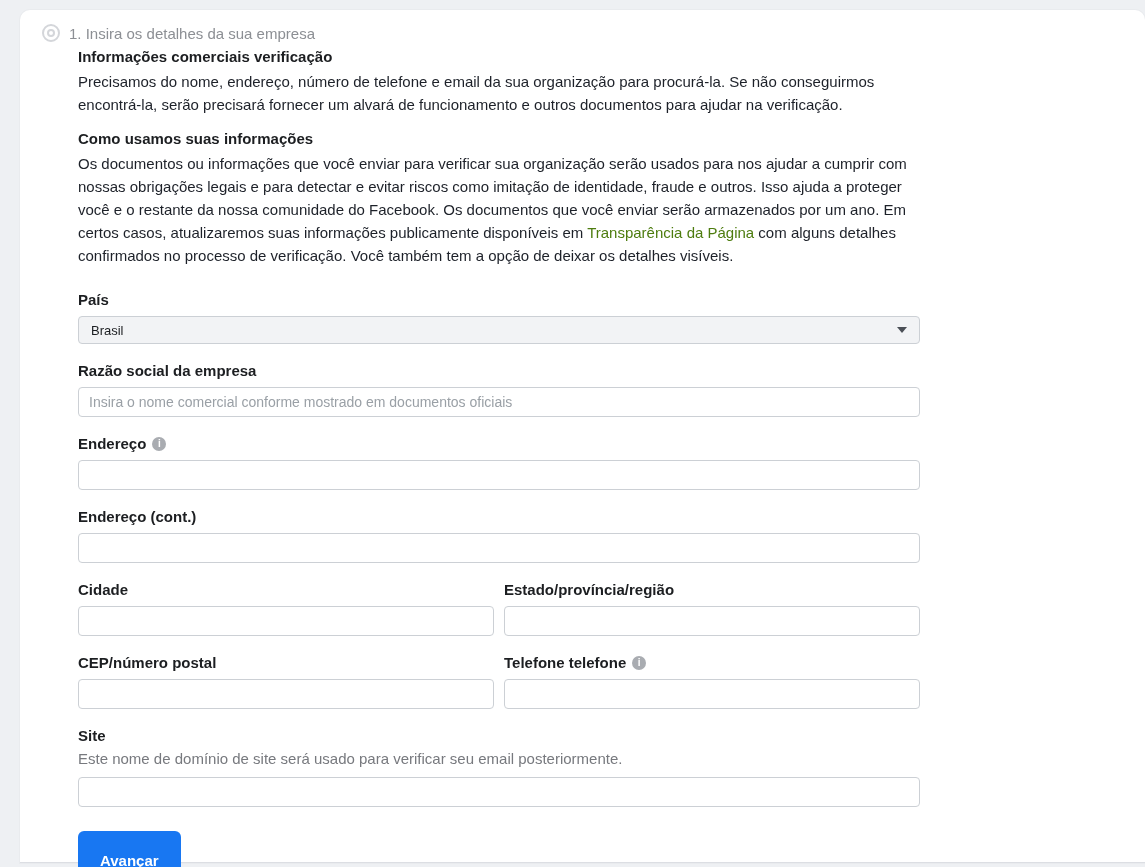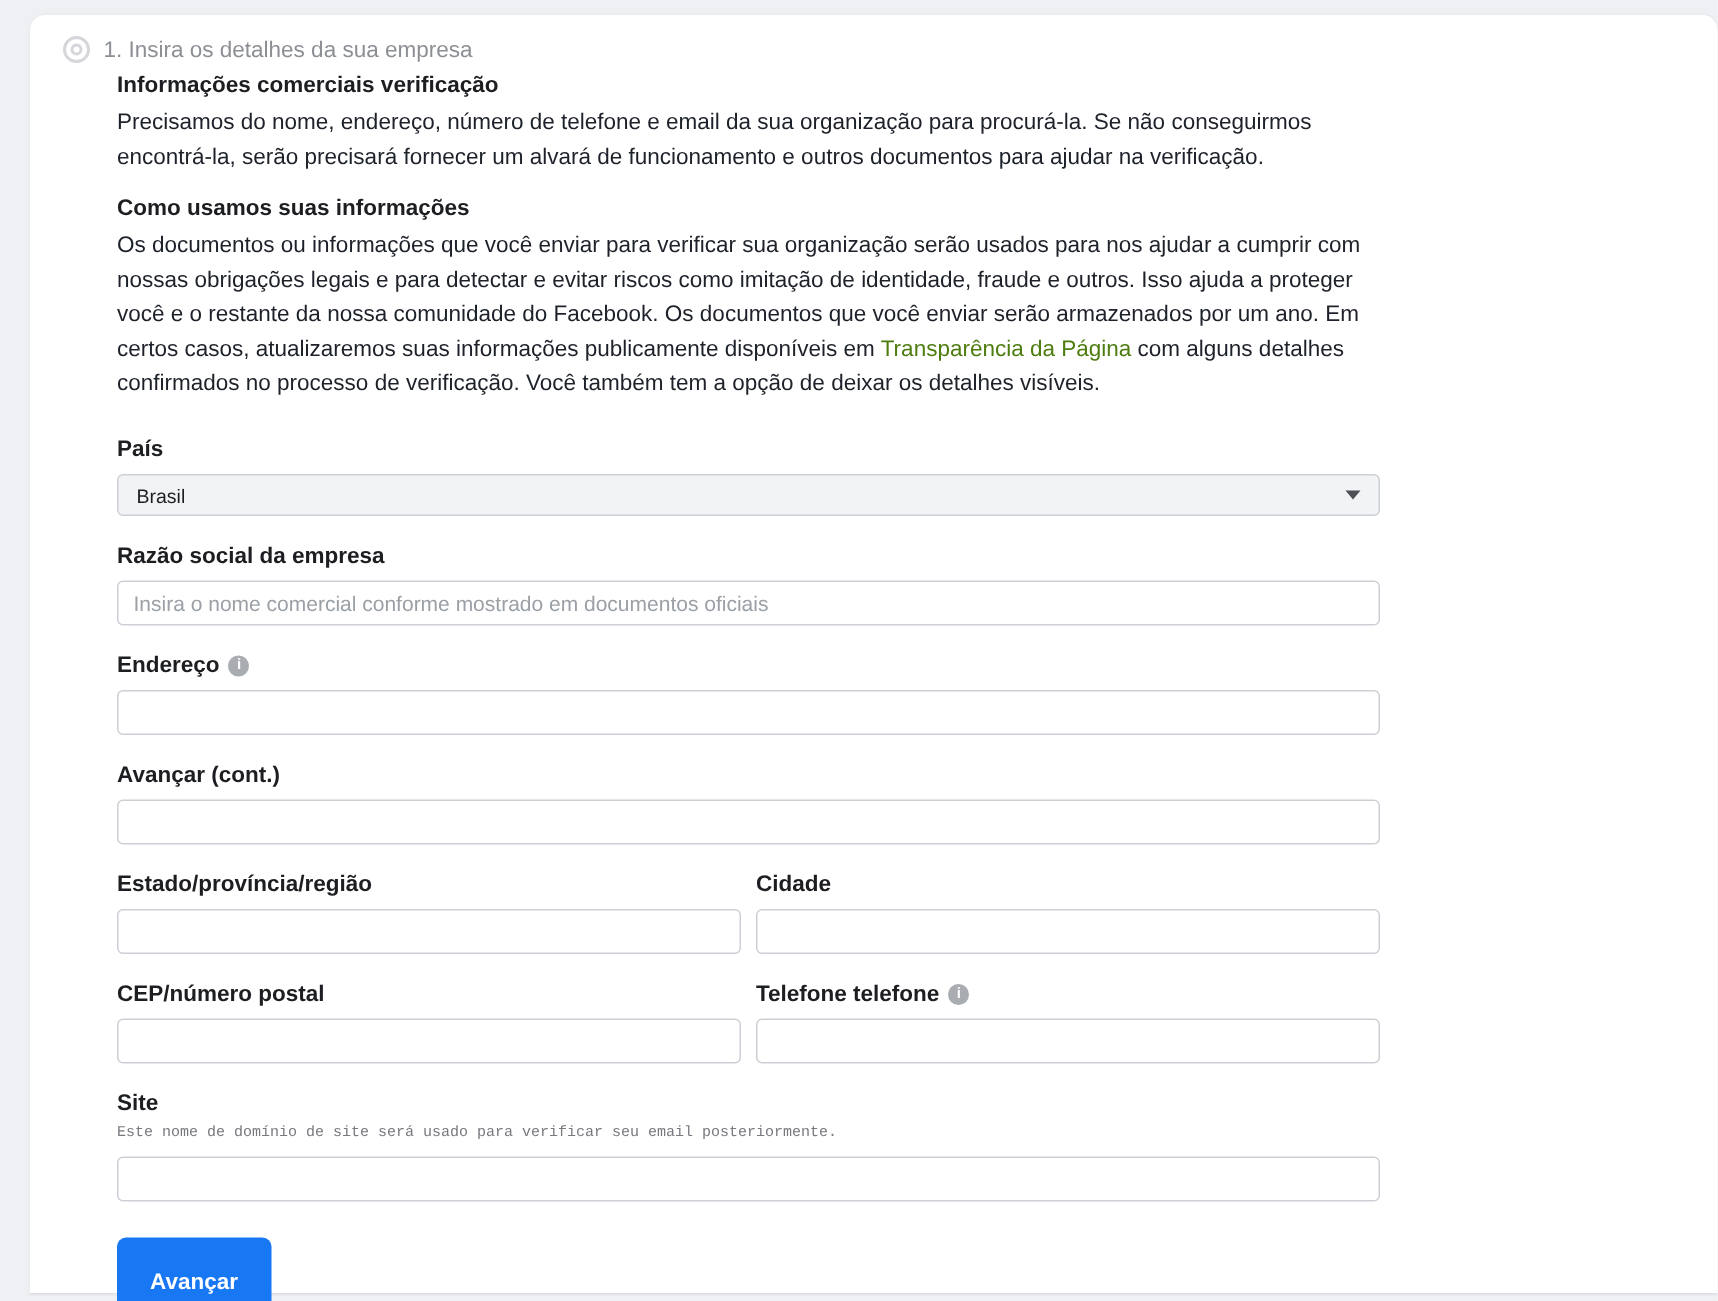--- a/index.html
+++ b/index.html
@@ -100,23 +100,22 @@
     border-left: 5px solid transparent;
     border-right: 5px solid transparent;
     border-top: 6px solid #4b4f56;
   }
   .two-col {
     display: flex;
     gap: 10px;
   }
   .two-col .col { width: 416px; }
   .helper-text {
-    font-size: 10px; color: #77797e;
+    font-size: 15px; color: #77797e;
     margin: -2px 0 10px 0;
-    font-family: Liberation Mono, monospace;
   }
   .primary-button {
     margin-top: 6px;
     background: #1877f2;
     color: #ffffff;
     border: none;
     border-radius: 6px;
     font-size: 15px; font-weight: bold;
     font-family: "Liberation Sans", "DejaVu Sans", sans-serif;
     padding: 21px 22px;
@@ -164,31 +163,31 @@
 
       <div class="form-group">
         <div class="field-label">
           <span>Endereço</span>
           <span class="info-icon">i</span>
         </div>
         <input type="text" class="text-input" style="">
       </div>
 
       <div class="form-group">
-        <div class="field-label">Avançar (cont.)</div>
+        <div class="field-label">Endereço (cont.)</div>
         <input type="text" class="text-input" style="">
       </div>
 
       <div class="form-group two-col">
         <div class="col">
+          <div class="field-label">Cidade</div>
+          <input type="text" class="text-input" style="">
+        </div>
+        <div class="col">
           <div class="field-label">Estado/província/região</div>
-          <input type="text" class="text-input" style="">
-        </div>
-        <div class="col">
-          <div class="field-label">Cidade</div>
           <input type="text" class="text-input" style="">
         </div>
       </div>
 
       <div class="form-group two-col">
         <div class="col">
           <div class="field-label">CEP/número postal</div>
           <input type="text" class="text-input" style="">
         </div>
         <div class="col">

